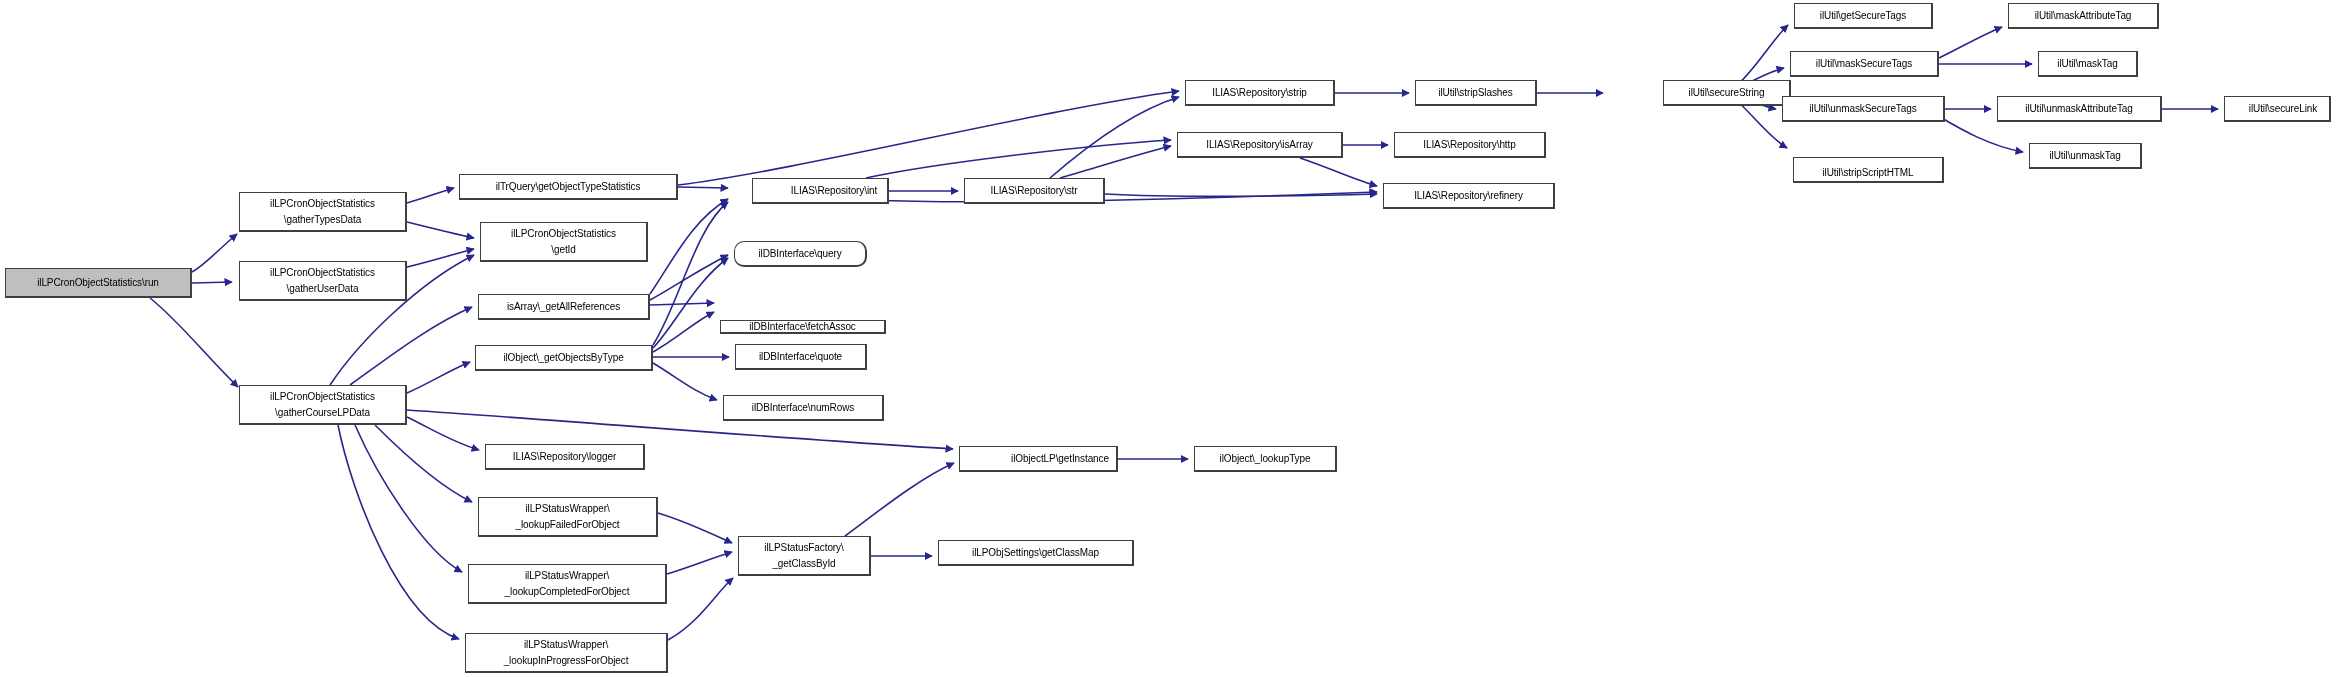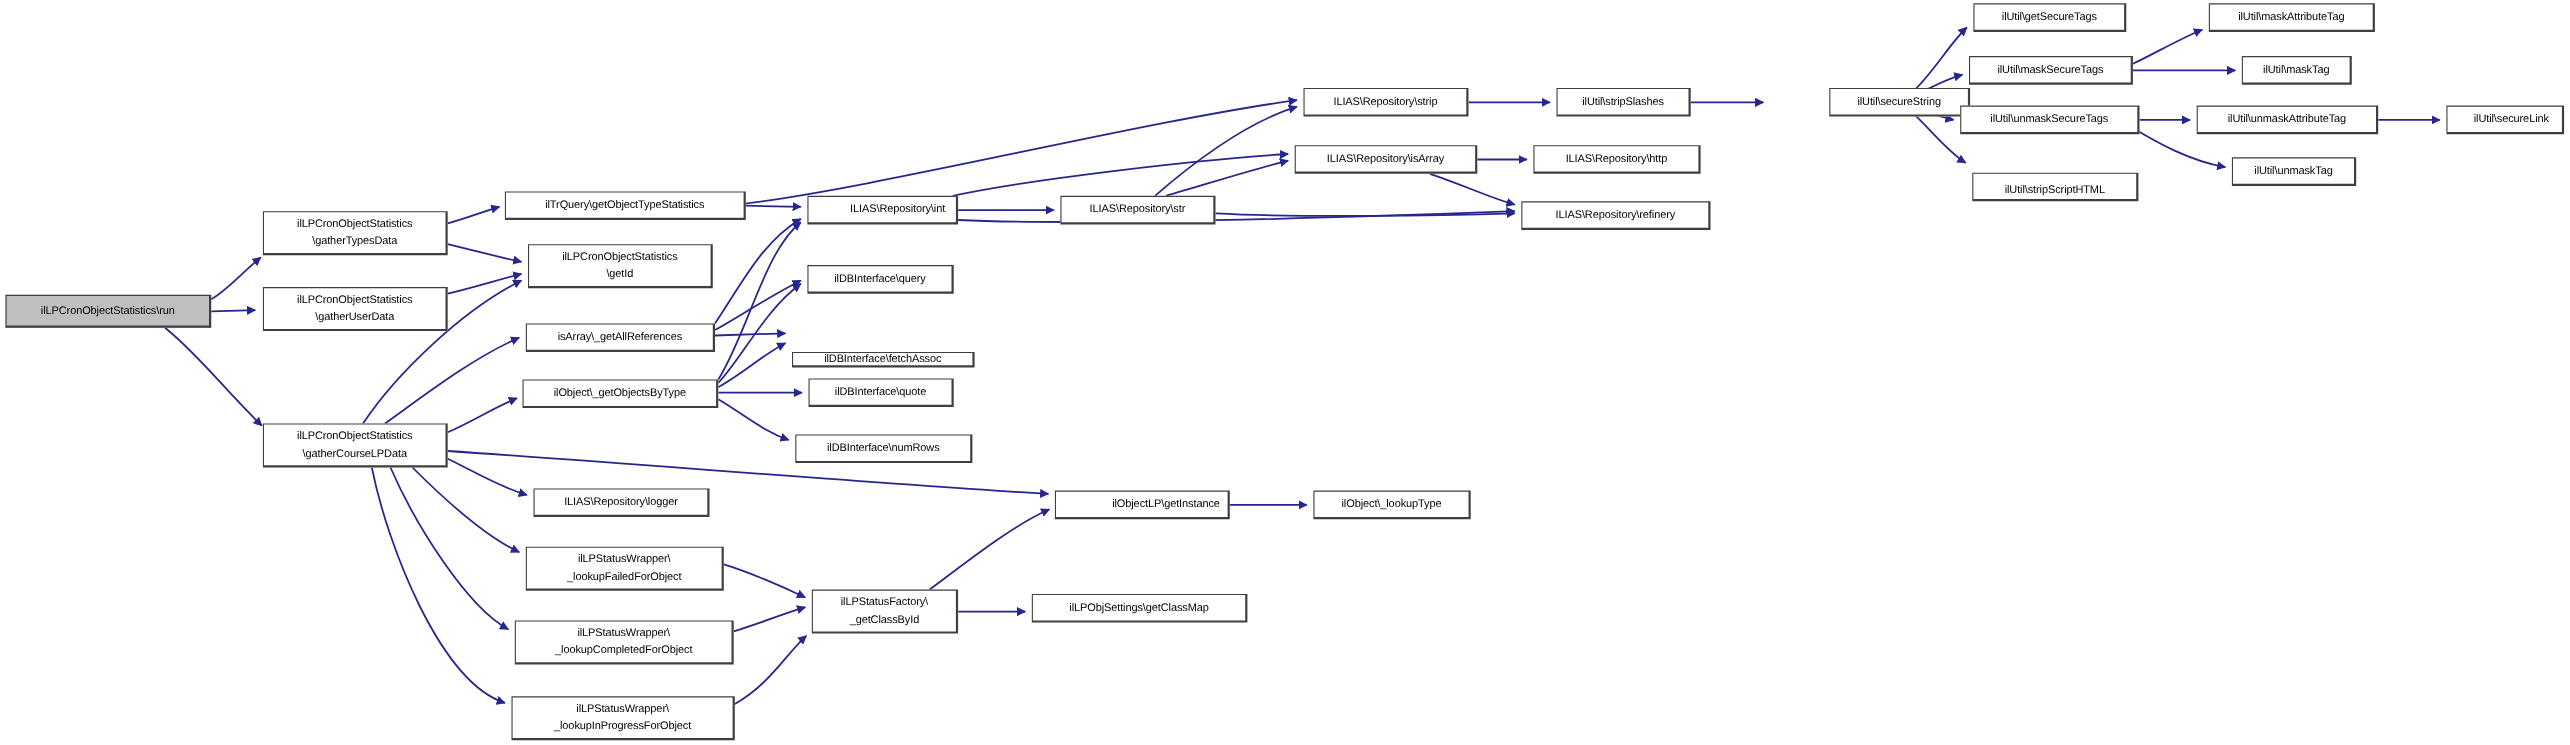--- a/index.html
+++ b/index.html
@@ -128,22 +128,22 @@
 \getId</span></div>
       <div class="node thick" style="left: 478px; top: 294px; width: 172px; height: 26px;"><span class="node-label">isArray\_getAllReferences</span></div>
       <div class="node thick" style="left: 475px; top: 345px; width: 178px; height: 26px;"><span class="node-label">ilObject\_getObjectsByType</span></div>
       <div class="node thick" style="left: 485px; top: 444px; width: 160px; height: 26px;"><span class="node-label">ILIAS\Repository\logger</span></div>
       <div class="node thick" style="left: 478px; top: 497px; width: 180px; height: 40px;"><span class="node-label">ilLPStatusWrapper\
 _lookupFailedForObject</span></div>
       <div class="node thick" style="left: 468px; top: 564px; width: 199px; height: 40px;"><span class="node-label">ilLPStatusWrapper\
 _lookupCompletedForObject</span></div>
       <div class="node thick" style="left: 465px; top: 633px; width: 203px; height: 40px;"><span class="node-label">ilLPStatusWrapper\
 _lookupInProgressForObject</span></div>
-      <div class="node thick" style="left: 734px; top: 178px; width: 137px; height: 26px; padding-left: 28px;"><span class="node-label">ILIAS\Repository\int</span></div>
-      <div class="node thick" style="left: 734px; top: 241px; width: 133px; height: 26px;"><span class="node-label">ilDBInterface\query</span></div>
+      <div class="node thick" style="left: 752px; top: 178px; width: 137px; height: 26px; padding-left: 28px;"><span class="node-label">ILIAS\Repository\int</span></div>
+      <div class="node thick" style="left: 734px; top: 241px; width: 133px; height: 26px; border-radius: 10px;"><span class="node-label">ilDBInterface\query</span></div>
       <div class="node thick" style="left: 720px; top: 292px; width: 166px; height: 14px; margin-top: 28px;"><span class="node-label">ilDBInterface\fetchAssoc</span></div>
       <div class="node thick" style="left: 735px; top: 344px; width: 132px; height: 26px;"><span class="node-label">ilDBInterface\quote</span></div>
       <div class="node thick" style="left: 723px; top: 395px; width: 161px; height: 26px;"><span class="node-label">ilDBInterface\numRows</span></div>
       <div class="node thick" style="left: 959px; top: 446px; width: 159px; height: 26px; padding-left: 44px;"><span class="node-label">ilObjectLP\getInstance</span></div>
       <div class="node thick" style="left: 738px; top: 536px; width: 133px; height: 40px;"><span class="node-label">ilLPStatusFactory\
 _getClassById</span></div>
       <div class="node thick" style="left: 938px; top: 540px; width: 196px; height: 26px;"><span class="node-label">ilLPObjSettings\getClassMap</span></div>
       <div class="node thick" style="left: 1194px; top: 446px; width: 143px; height: 26px;"><span class="node-label">ilObject\_lookupType</span></div>
       <div class="node thick" style="left: 964px; top: 178px; width: 141px; height: 26px;"><span class="node-label">ILIAS\Repository\str</span></div>
       <div class="node thick" style="left: 1185px; top: 80px; width: 150px; height: 26px;"><span class="node-label">ILIAS\Repository\strip</span></div>

